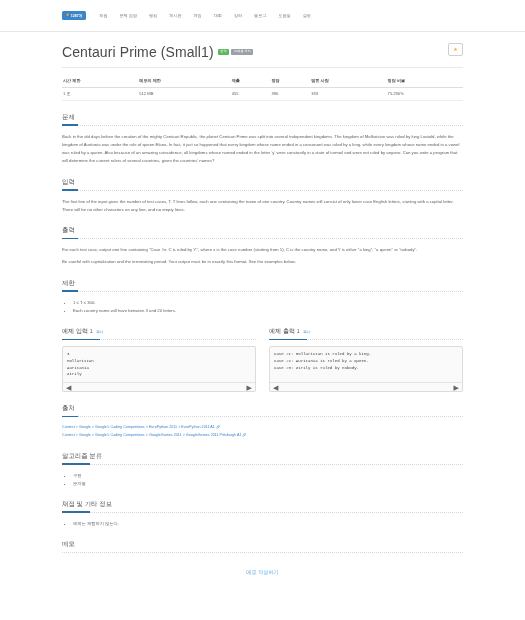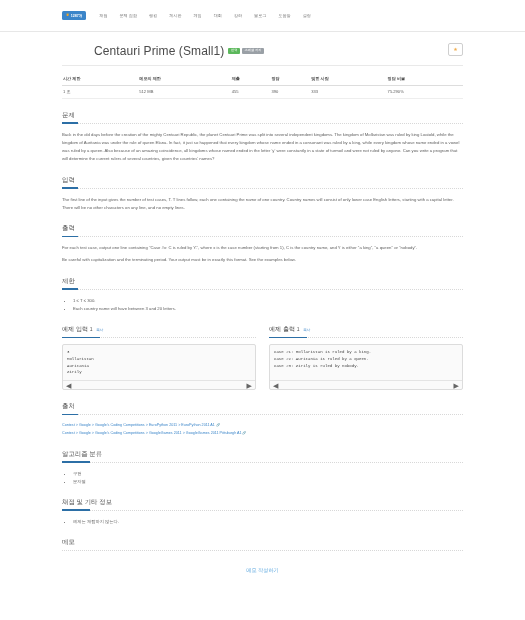--- a/index.html
+++ b/index.html
@@ -47,26 +47,25 @@
   .wrap { padding:0 62px; position:relative; }
 
   
   .title-row {
     display:flex; align-items:center;
     padding-top:12px;
     position:relative;
     min-height:18px;
   }
   .page-title {
-    font-size:12px;
+    font-size:14px;
     color:#4b4b4b;
     font-weight:normal;
     letter-spacing:0.1px;
     white-space:nowrap;
-    margin-left:32px;
   }
   .badges { display:flex; gap:2px; margin-left:4px; align-items:center; }
   .badge {
     font-size:3.2px;
     color:#fff;
     padding:1.2px 2.6px;
     border-radius:1px;
     white-space:nowrap;
     line-height:1.15;
   }

